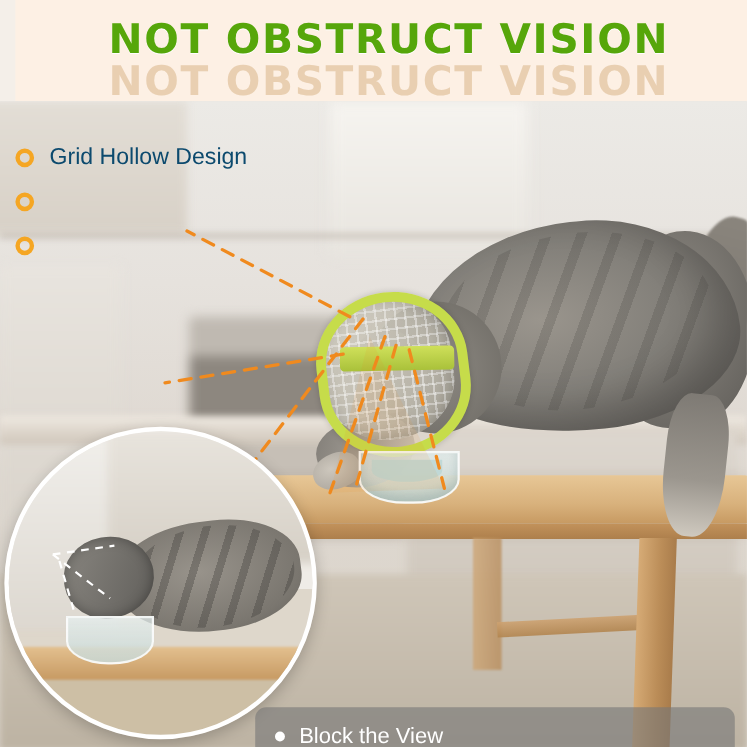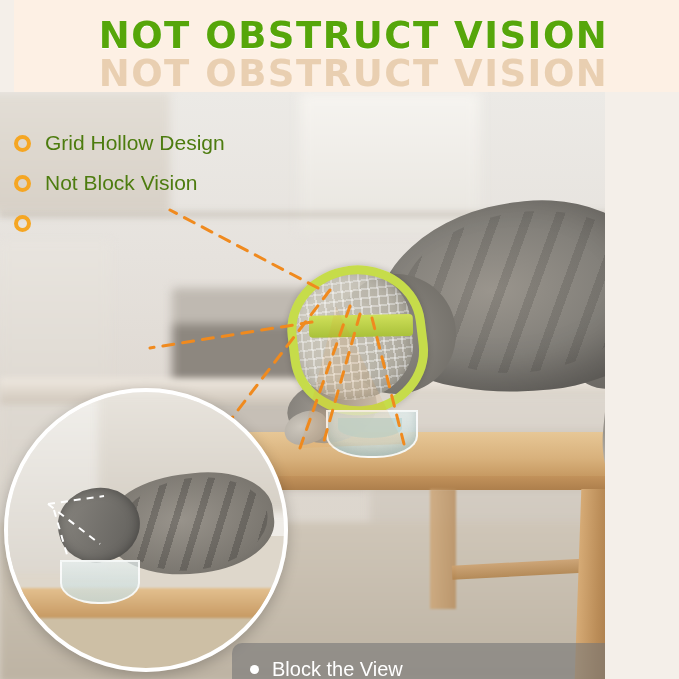--- a/index.html
+++ b/index.html
@@ -53,21 +53,21 @@
     letter-spacing: 1.5px;
     color: rgba(225, 196, 160, 0.75);
     white-space: nowrap;
   }
 
   
   .scene {
     position: absolute;
     left: 0;
     top: 92px;
-    width: 605px;
+    width: 679px;
     height: 587px;
     overflow: hidden;
     background:
       linear-gradient(to bottom, #e9e6e1 0%, #e3ded8 45%, #ded8d0 60%, #d9d2c8 100%);
   }
   
   .bg-wall {
     position: absolute; left:0; top:0; width:679px; height:300px;
     background: linear-gradient(to bottom, #eceae6, #e6e2dd 55%, #dfd9d2);
   }
@@ -386,21 +386,21 @@
     width: 17px;
     height: 17px;
     border-radius: 50%;
     border: 4px solid #f5a623;
     box-sizing: border-box;
     margin-right: 14px;
     flex: none;
   }
   .feature-text {
     font-size: 21px;
-    color: #4d7c0f;
+    color: #0c4a6e;
     white-space: nowrap;
   }
 
   
   .con-panel {
     position: absolute;
     left: 232px;
     top: 551px;
     width: 436px;
     height: 118px;
@@ -513,20 +513,19 @@
     </div>
   </div>
 
   <div class="feature-list">
     <div class="feature-item">
       <span class="ring"></span>
       <span class="feature-text">Grid Hollow Design</span>
     </div>
     <div class="feature-item">
       <span class="ring"></span>
-      <span class="feature-text">Not Block Vision</span>
     </div>
     <div class="feature-item">
       <span class="ring"></span>
     </div>
   </div>
 
 </div>
 
 </body></html>

